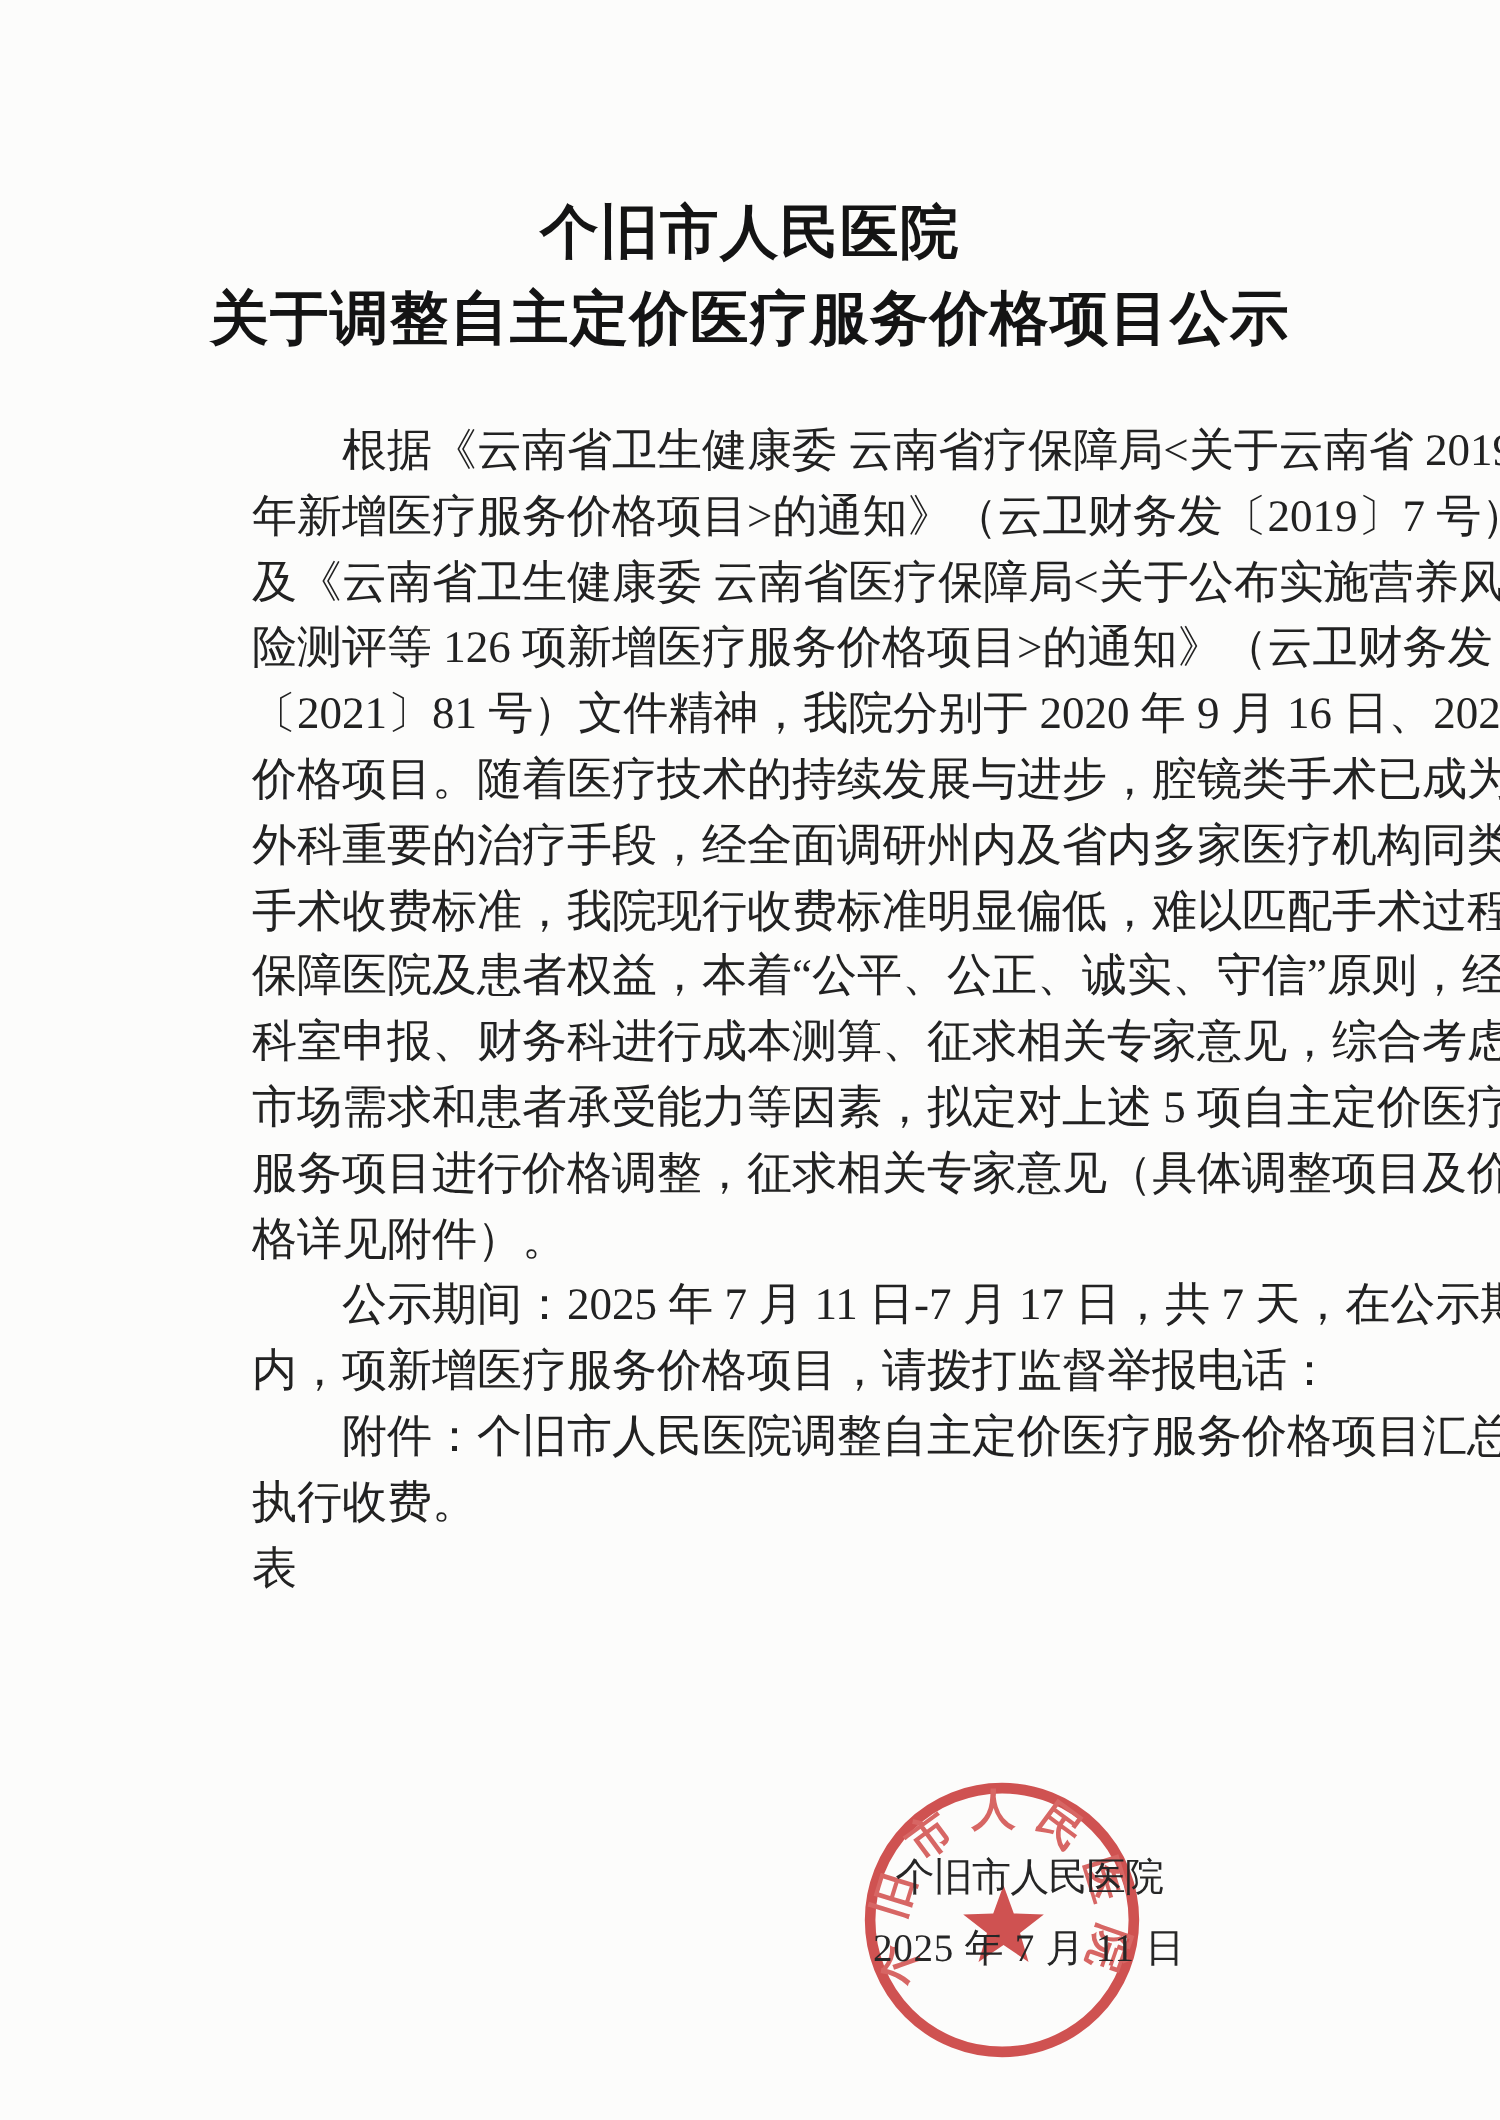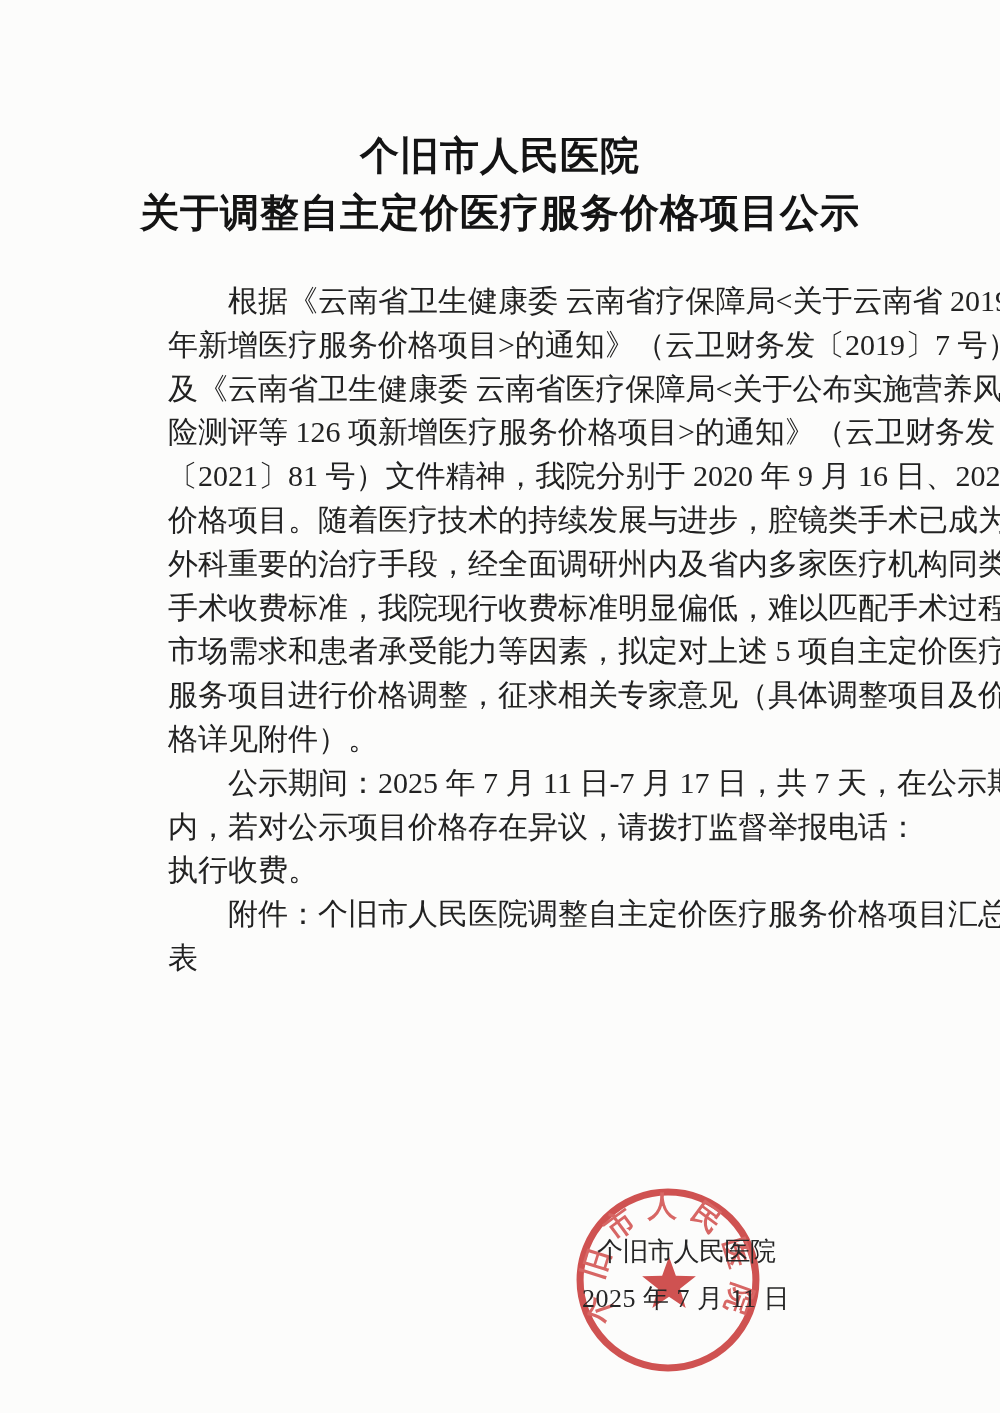--- a/index.html
+++ b/index.html
@@ -50,29 +50,31 @@
 
   <div class="body-text">
     <div class="line indent">根据《云南省卫生健康委 云南省疗保障局&lt;关于云南省 2019</div>
     <div class="line">年新增医疗服务价格项目&gt;的通知》（云卫财务发〔2019〕7 号）</div>
     <div class="line">及《云南省卫生健康委 云南省医疗保障局&lt;关于公布实施营养风</div>
     <div class="line">险测评等 126 项新增医疗服务价格项目&gt;的通知》（云卫财务发</div>
     <div class="line">〔2021〕81 号）文件精神，我院分别于 2020 年 9 月 16 日、2021</div>
     <div class="line">价格项目。随着医疗技术的持续发展与进步，腔镜类手术已成为</div>
     <div class="line">外科重要的治疗手段，经全面调研州内及省内多家医疗机构同类</div>
     <div class="line">手术收费标准，我院现行收费标准明显偏低，难以匹配手术过程</div>
+    <div class="line">保障医院及患者权益，本着“公平、公正、诚实、守信”原则，经</div>
+    <div class="line">科室申报、财务科进行成本测算、征求相关专家意见，综合考虑</div>
     <div class="line">市场需求和患者承受能力等因素，拟定对上述 5 项自主定价医疗</div>
     <div class="line">服务项目进行价格调整，征求相关专家意见（具体调整项目及价</div>
     <div class="line para-end">格详见附件）。</div>
 
     <div class="line indent">公示期间：2025 年 7 月 11 日-7 月 17 日，共 7 天，在公示期</div>
-    <div class="line">内，若对公示项目价格存在异议，请拨打监督举报电话：</div>
+    <div class="line">内，项新增医疗服务价格项目，请拨打监督举报电话：</div>
+    <div class="line indent">附件：个旧市人民医院调整自主定价医疗服务价格项目汇总</div>
+
     <div class="line para-end">执行收费。</div>
-
-    <div class="line indent">附件：个旧市人民医院调整自主定价医疗服务价格项目汇总</div>
     <div class="line para-end">表</div>
   </div>
 
   <div class="seal">
     <svg viewBox="0 0 190 190" xmlns="http://www.w3.org/2000/svg">
       <circle cx="95" cy="95" r="87" fill="none" stroke-width="7" stroke="#cc4443"></circle>
       <polygon points="96,72 102.8,90.7 122.6,91.3 106.9,103.6 112.5,122.7 96,111.5 79.5,122.7 85.1,103.6 69.4,91.3 89.2,90.7" fill="#cc4443"></polygon>
       <defs>
         <path id="seal-arc" d="M 50.5 139.5 A 63 63 0 1 1 139.5 139.5" fill="none"></path>
       </defs>

